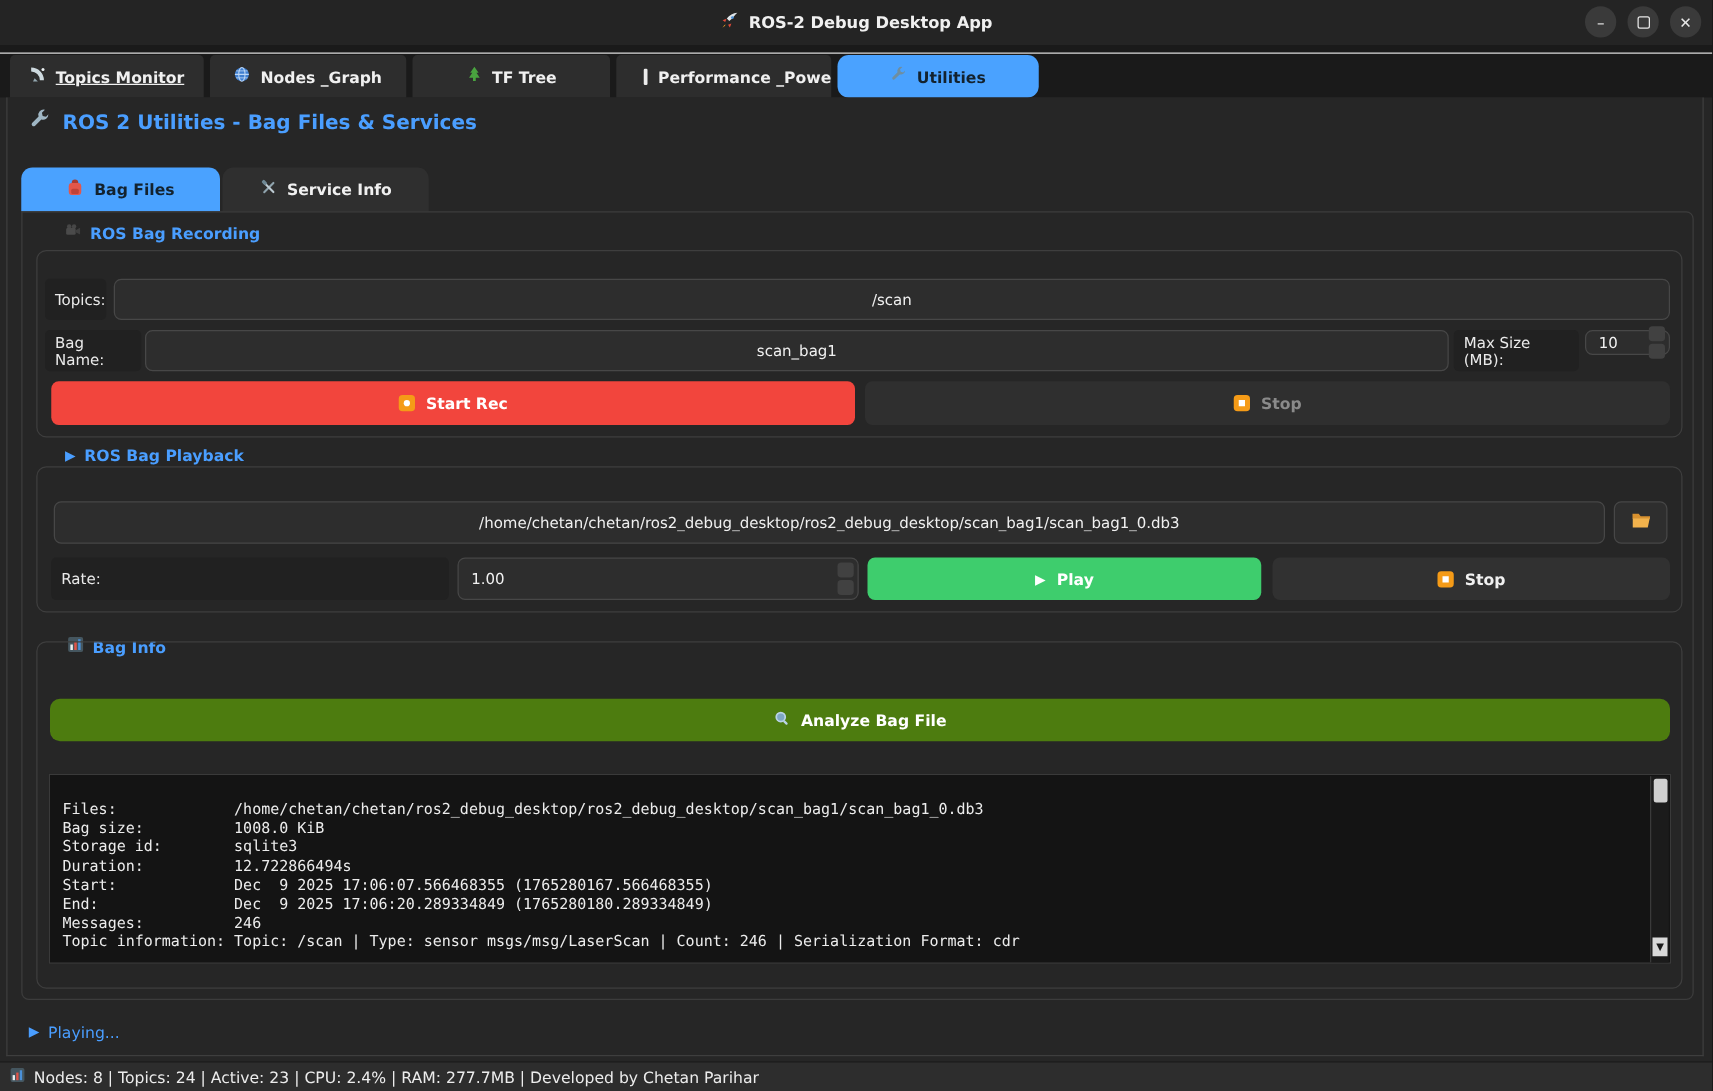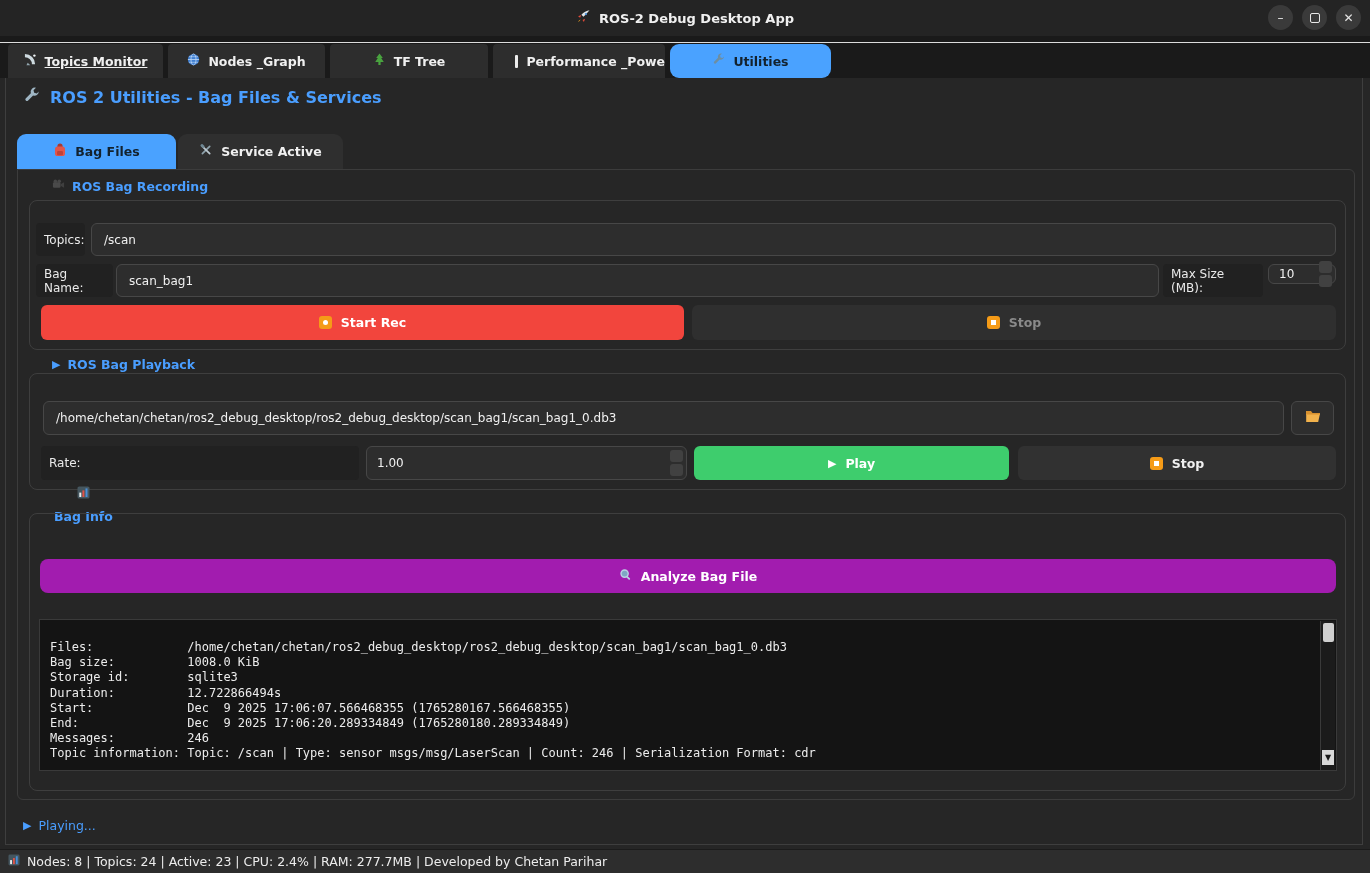--- a/index.html
+++ b/index.html
@@ -41,29 +41,29 @@
            border:1px solid #3c3c3c;border-radius:0 6px 6px 6px;box-sizing:border-box;}
 
   .group-label{position:absolute;display:flex;align-items:center;gap:7px;
                font-size:12.5px;font-weight:bold;color:#4a9eff;}
   .group-box{position:absolute;border:1px solid #3e3e3e;border-radius:8px;box-sizing:border-box;}
 
   .fld-label{position:absolute;background:#212121;border-radius:4px;display:flex;align-items:center;
              padding:0 8px;font-size:12px;color:#eaeaea;box-sizing:border-box;height:33px;}
   .inputbox{position:absolute;background:#2d2d2d;border:1px solid #474747;border-radius:6px;
             box-sizing:border-box;height:33px;font-size:12px;color:#f0f0f0;padding:0 12px;
-            font-family:inherit;outline:none;}
+            font-family:inherit;outline:none;text-align:center;}
 
   .btn{position:absolute;border:none;border-radius:6px;display:flex;align-items:center;justify-content:center;
        gap:9px;font-size:12.5px;font-weight:bold;box-sizing:border-box;font-family:inherit;cursor:default;}
   .btn-red{background:#f2453d;color:#ffffff;}
   .btn-disabled{background:#2f2f2f;color:#8a8a8a;}
   .btn-green{background:#3ecd6d;color:#ffffff;}
   .btn-dark{background:#313131;color:#f0f0f0;}
-  .btn-gray{background:#a21caf;color:#ffffff;border-radius:8px;}
+  .btn-gray{background:#4d7c0f;color:#ffffff;border-radius:8px;}
   .btn-folder{background:#2e2e2e;border:1px solid #474747;}
 
   .icon-rec,.icon-stop{width:13px;height:13px;background:#f59b17;border-radius:3px;position:relative;flex:none;}
   .icon-rec::after{content:"";position:absolute;left:4px;top:4px;width:5px;height:5px;background:#fff;border-radius:50%;}
   .icon-stop::after{content:"";position:absolute;left:4px;top:4px;width:5px;height:5px;background:#fff;}
   .play-glyph{font-size:11px;}
 
   .spin{position:absolute;background:#2d2d2d;border:1px solid #474747;border-radius:6px;
         box-sizing:border-box;display:flex;align-items:center;}
   .spin .val{flex:1;padding-left:10px;font-size:12px;color:#f0f0f0;}
@@ -189,21 +189,21 @@
       <span>Bag Files</span>
     </div>
     <div class="subtab plain" style="left:172px;width:165px;">
       <span>
         <svg width="14" height="14" viewBox="0 0 14 14">
           <rect x="6.2" y="1" width="1.7" height="12" rx="0.8" fill="#8fa3ad" transform="rotate(45 7 7)"></rect>
           <rect x="6.2" y="1" width="1.7" height="12" rx="0.8" fill="#bcc9d1" transform="rotate(-45 7 7)"></rect>
           <rect x="1.4" y="1.6" width="4.2" height="2.8" rx="1" fill="#6f8894" transform="rotate(45 3.5 3)"></rect>
         </svg>
       </span>
-      <span>Service Active</span>
+      <span>Service Info</span>
     </div>
 
     <div class="content">
 
       <div class="group-label" style="left:34px;top:8px;">
         <span>
           <svg width="13" height="13" viewBox="0 0 14 14">
             <circle cx="3.6" cy="3.4" r="1.9" fill="#474747"></circle>
             <circle cx="7.8" cy="3.4" r="1.9" fill="#474747"></circle>
             <rect x="1" y="4.6" width="8.2" height="6" rx="1.4" fill="#4a4a4a"></rect>
@@ -260,21 +260,21 @@
         <button class="btn btn-green" style="left:664px;top:72px;width:315px;height:34px;">
           <span class="play-glyph">▶</span>
           <span>Play</span>
         </button>
         <button class="btn btn-dark" style="left:988px;top:72px;width:318px;height:34px;">
           <span class="icon-stop"></span>
           <span>Stop</span>
         </button>
       </div>
 
-      <div class="group-label" style="left:36px;top:316px;flex-direction:column;">
+      <div class="group-label" style="left:36px;top:339px;">
         <span>
           <svg width="13" height="13" viewBox="0 0 13 13">
             <rect x="0.5" y="0.5" width="12" height="12" rx="1.6" fill="#45565f"></rect>
             <rect x="2.3" y="6.6" width="2" height="4.4" fill="#e9eff1"></rect>
             <rect x="5.4" y="4.4" width="2" height="6.6" fill="#e05348"></rect>
             <rect x="8.5" y="2.4" width="2" height="8.6" fill="#4a90d9"></rect>
           </svg>
         </span>
         <span>Bag Info</span>
       </div>

